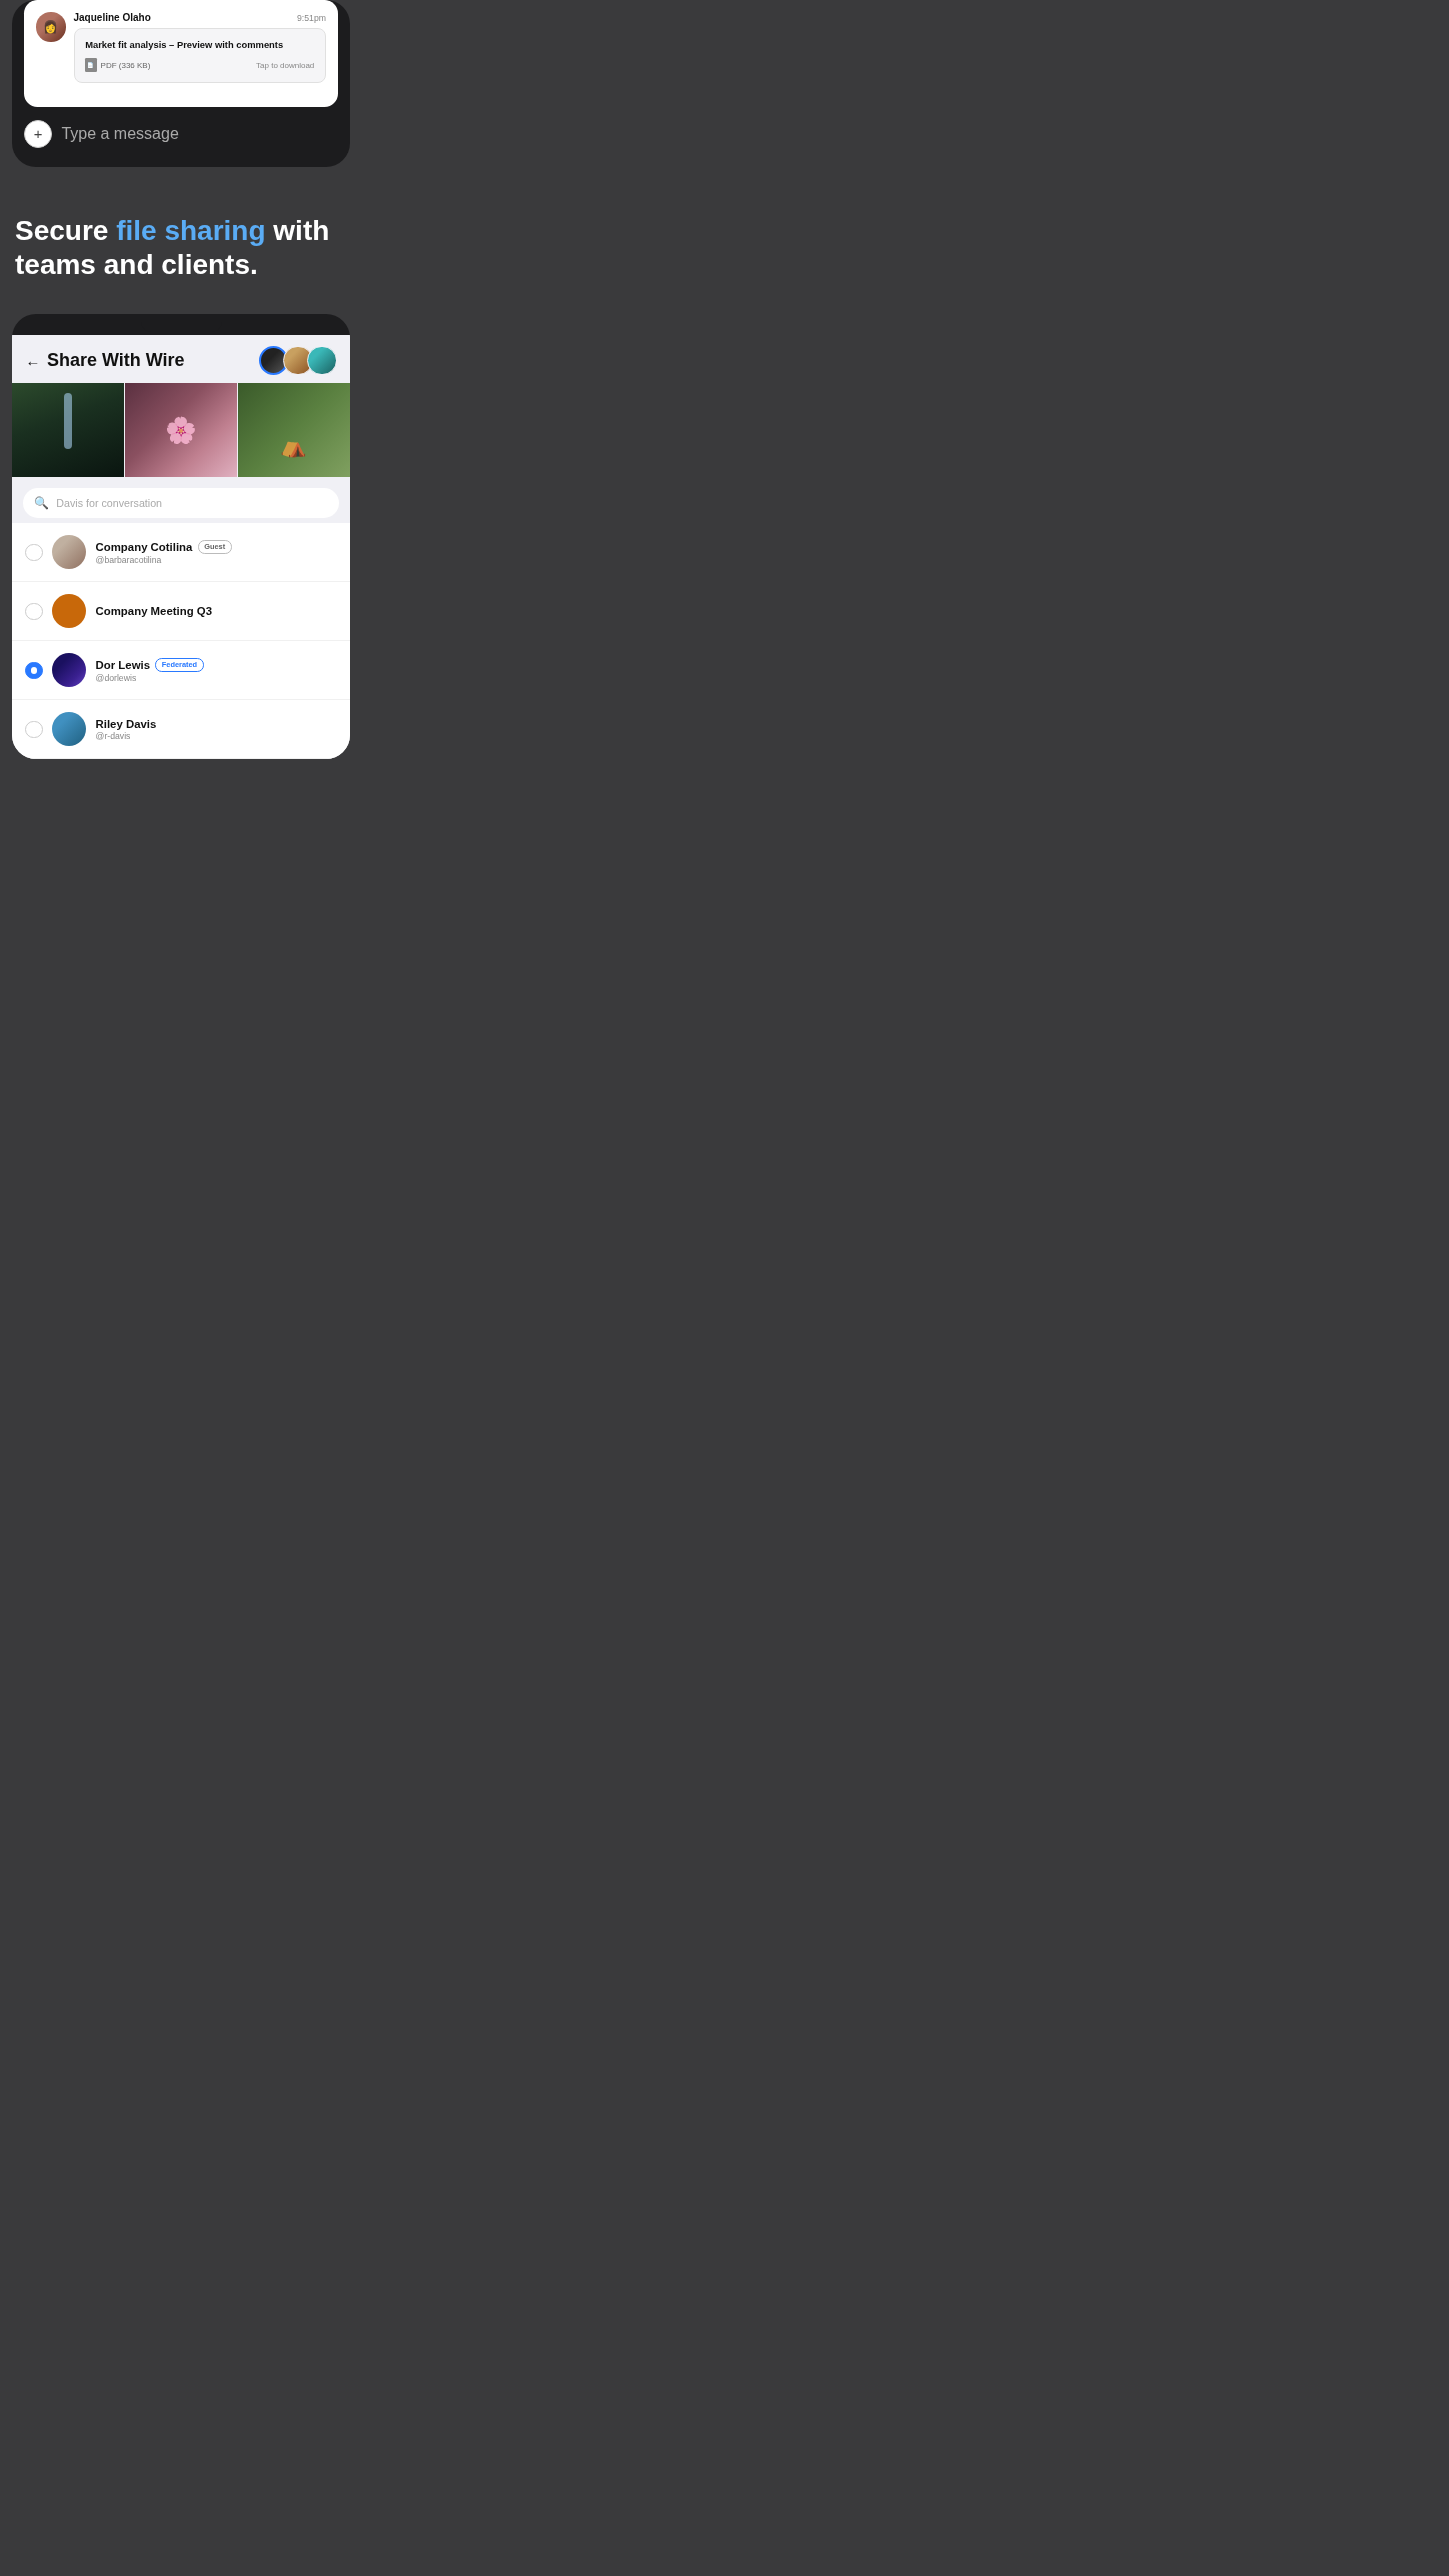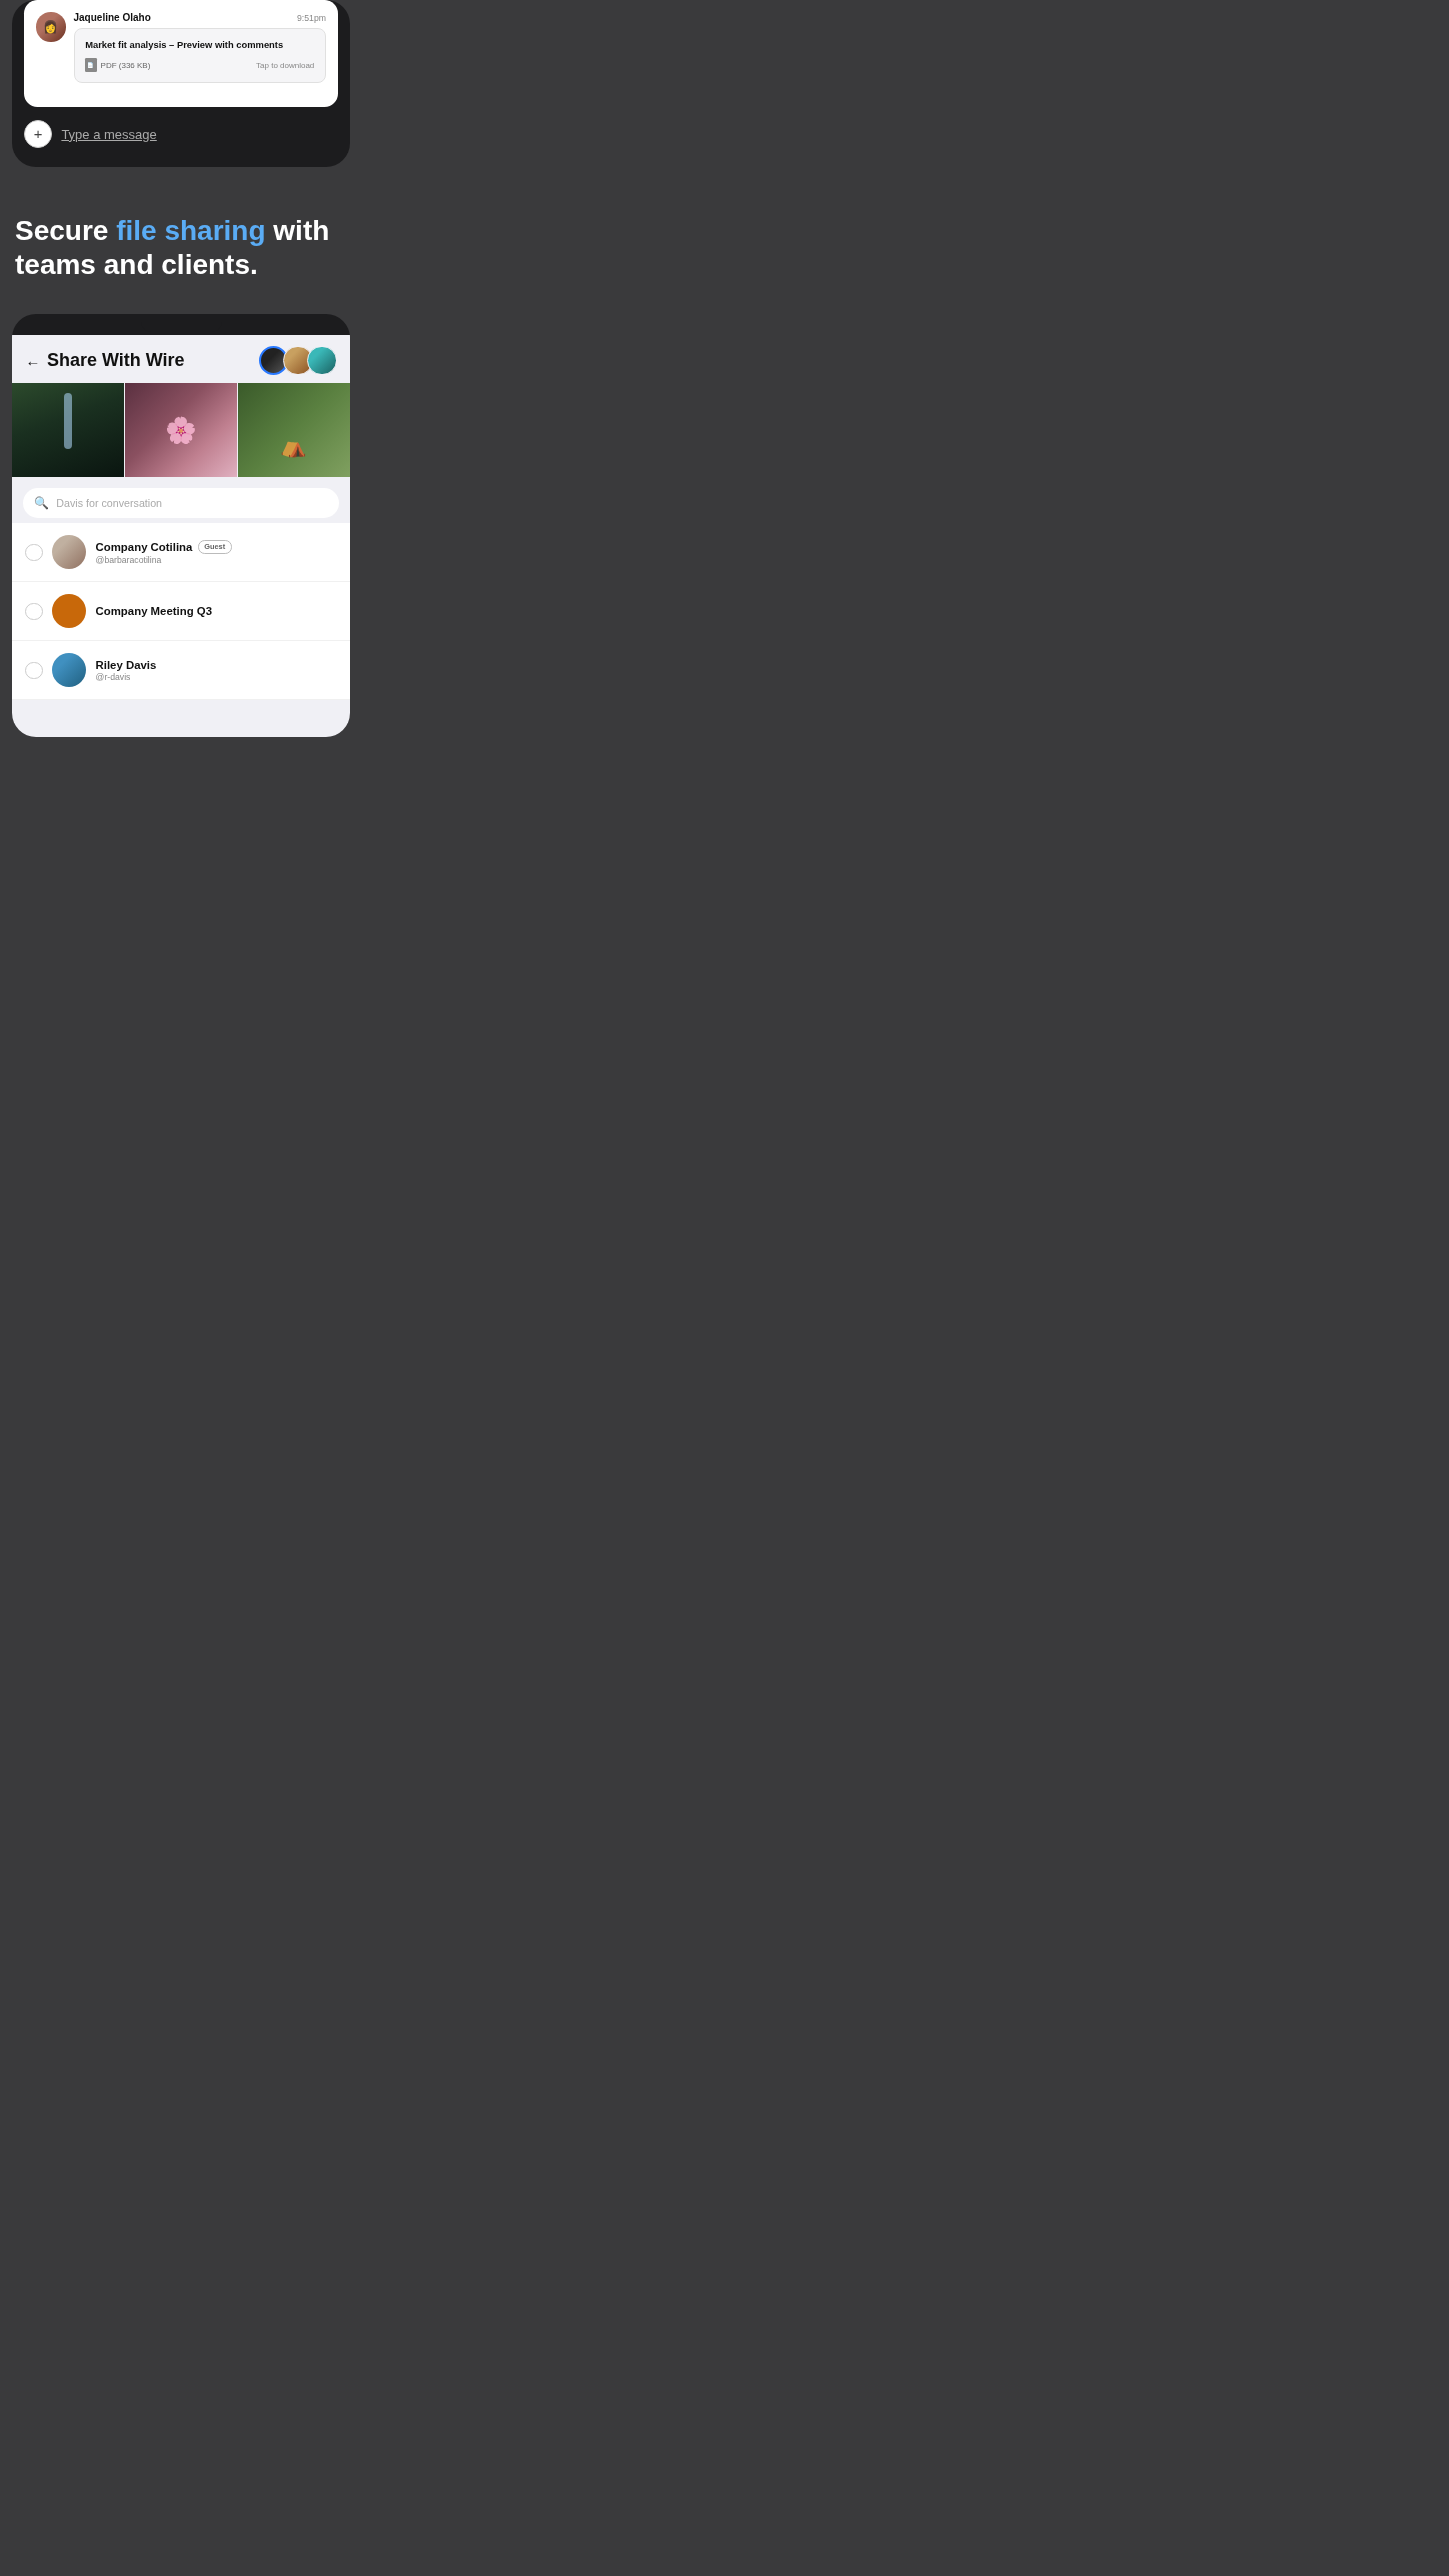--- a/index.html
+++ b/index.html
@@ -129,23 +129,22 @@
       border-radius: 50%;
       border: 1.3px solid #ccc;
       background: #fff;
       display: flex; align-items: center; justify-content: center;
       font-size: 14.8px;
       color: #444;
       cursor: pointer;
     }
 
     .type-message {
-      font-size: 13px;
+      font-size: 16px;
       color: #aaa;
-      text-decoration: underline;
     }
 
     
     .promo-section {
       text-align: left;
       padding: 35px 15px 32px;
       margin-top: 12px;
     }
 
     .promo-text {
@@ -501,20 +500,33 @@
       <div class="contact-item">
         <div class="radio-btn"></div>
         <div class="contact-avatar ca-company"></div>
         <div class="contact-info">
           <div class="contact-name">
             <span>Company Meeting Q3</span>
           </div>
         </div>
       </div>
 
+      <div class="contact-item">
+        <div class="radio-btn radio-selected">
+          <div class="radio-dot"></div>
+        </div>
+        <div class="contact-avatar ca-dor"></div>
+        <div class="contact-info">
+          <div class="contact-name">
+            <span>Dor Lewis</span>
+            <span class="tag-badge tag-federated">Federated</span>
+          </div>
+          <div class="contact-handle">@dorlewis</div>
+        </div>
+      </div>
 
       <div class="contact-item">
         <div class="radio-btn"></div>
         <div class="contact-avatar ca-riley"></div>
         <div class="contact-info">
           <div class="contact-name">
             <span>Riley Davis</span>
           </div>
           <div class="contact-handle">@r-davis</div>
         </div>

